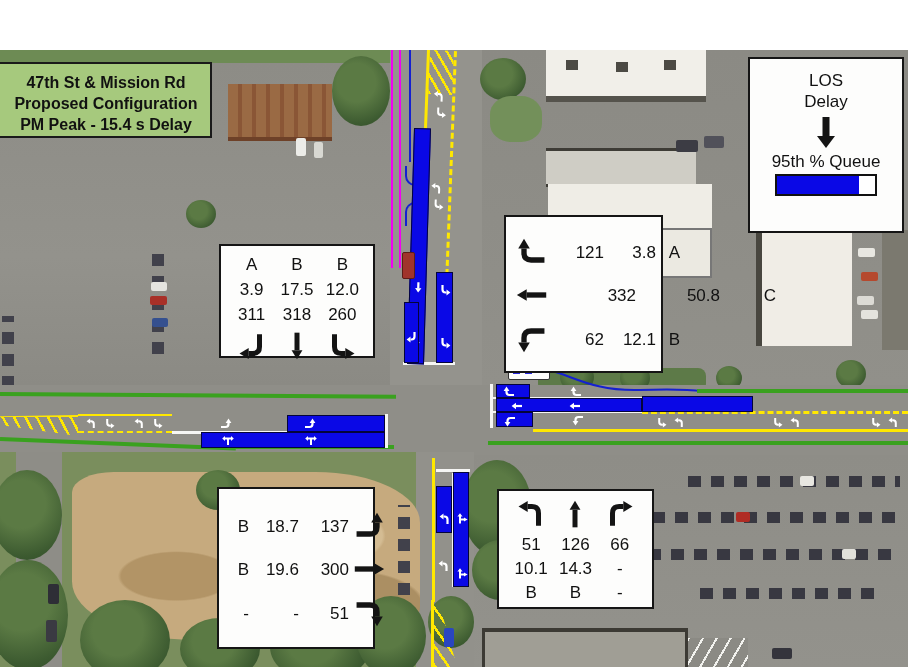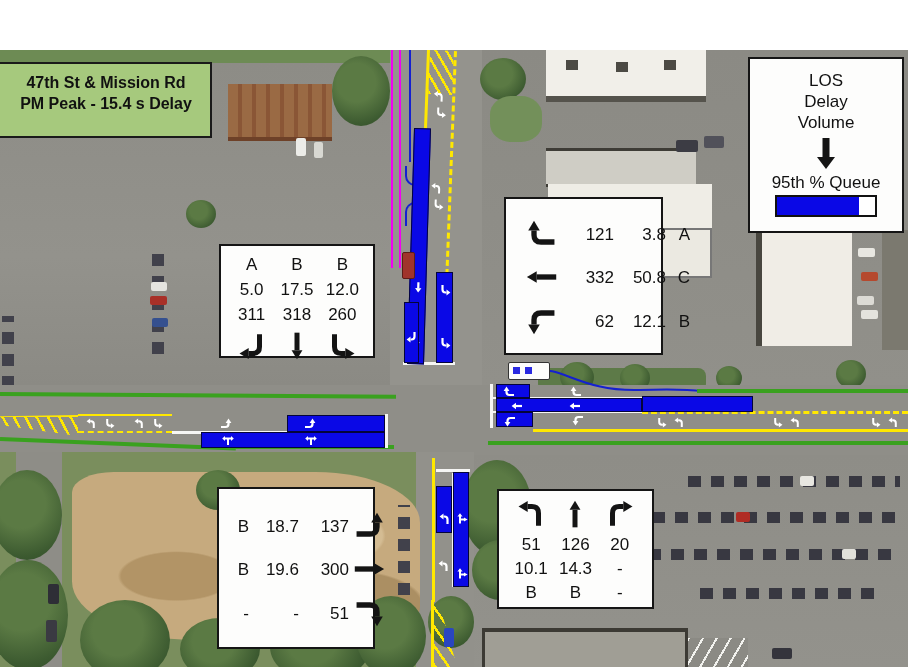--- a/index.html
+++ b/index.html
@@ -324,74 +324,74 @@
   <div class="car" style="left:508px;top:362px;width:40px;height:16px;background:#fdfdfb;border:1.5px solid #333;z-index:7;">
     <div style="position:absolute;left:4px;top:4px;width:7px;height:7px;background:#2a2ae0;"></div>
     <div style="position:absolute;left:16px;top:4px;width:7px;height:7px;background:#2a2ae0;"></div>
   </div>
   <div class="car" style="left:444px;top:628px;width:10px;height:19px;background:#2a46c0;z-index:6;"></div>
 
   <div class="a" style="left:0;top:0;width:908px;height:50px;background:#fff;z-index:8;"></div>
 
   <div class="ttl" style="left:-12px;top:62px;width:224px;height:76px;">
     <div>47th St &amp; Mission Rd</div>
+    <div>Proposed Configuration</div>
     <div>PM Peak - 15.4 s Delay</div>
   </div>
 
   <div class="box legend" style="left:748px;top:57px;width:156px;height:176px;">
     <div class="ll">LOS</div>
     <div class="ll">Delay</div>
-    <div class="ll">Volume</div>
     <svg style="margin:5px auto 3px;" width="22" height="34" viewBox="0 0 22 34">
       <rect x="7.5" y="2" width="7" height="19" fill="#141414"></rect>
         <polygon points="2,21 20,21 11,33" fill="#141414"></polygon>
     </svg>
     <div class="ll">95th % Queue</div>
     <div class="qbar">
         <div class="qb"></div>
       </div>
   </div>
 
   <div class="box" style="left:219px;top:244px;width:156px;height:114px;padding:10px 8px 4px;">
     <div class="grid3" style="row-gap:8px;">
       <span>A</span>
       <span>B</span>
       <span>B</span>
-      <span>5.0</span>
+      <span>3.9</span>
       <span>17.5</span>
       <span>12.0</span>
       <span>311</span>
       <span>318</span>
       <span>260</span>
       <svg class="arr" width="30" height="30" viewBox="0 0 36 36">
           <path d="M27 4 V19 Q27 27 19 27 H14" stroke="#141414" stroke-width="6" fill="none"></path>
           <polygon points="14,20.5 14,33.5 3,27" fill="#141414"></polygon>
         </svg>
       <svg class="arr" width="30" height="30" viewBox="0 0 36 36">
           <path d="M18 2 V23" stroke="#141414" stroke-width="6" fill="none"></path>
           <polygon points="11.5,23 24.5,23 18,34" fill="#141414"></polygon>
         </svg>
       <svg class="arr" width="30" height="30" viewBox="0 0 36 36">
           <path d="M9 4 V19 Q9 27 17 27 H22" stroke="#141414" stroke-width="6" fill="none"></path>
           <polygon points="22,20.5 22,33.5 33,27" fill="#141414"></polygon>
         </svg>
     </div>
   </div>
 
-  <div class="box" style="left:504px;top:197px;width:159px;height:158px;padding:14px 20px;">
+  <div class="box" style="left:504px;top:215px;width:159px;height:158px;padding:14px 10px;">
     <div class="row4" style="height:42px;">
       <svg class="arr" style="justify-self:start;" width="32" height="32" viewBox="0 0 36 36">
           <path d="M32 27 H17 Q9 27 9 19 V14" stroke="#141414" stroke-width="6" fill="none"></path>
           <polygon points="2.5,14 15.5,14 9,3" fill="#141414"></polygon>
         </svg>
       <span>121</span>
       <span>3.8</span>
       <span>A</span>
     </div>
-    <div class="row4" style="height:44px;">
+    <div class="row4" style="height:44px;gap:32px;">
       <svg class="arr" style="justify-self:start;" width="32" height="32" viewBox="0 0 36 36">
           <path d="M34 18 H12" stroke="#141414" stroke-width="6" fill="none"></path>
           <polygon points="12,11.5 12,24.5 1,18" fill="#141414"></polygon>
         </svg>
       <span>332</span>
       <span>50.8</span>
       <span>C</span>
     </div>
     <div class="row4" style="height:44px;">
       <svg class="arr" style="justify-self:start;" width="32" height="32" viewBox="0 0 36 36">
@@ -443,21 +443,21 @@
       <svg class="arr" width="30" height="30" viewBox="0 0 36 36">
           <path d="M18 34 V13" stroke="#141414" stroke-width="6" fill="none"></path>
           <polygon points="11.5,13 24.5,13 18,2" fill="#141414"></polygon>
         </svg>
       <svg class="arr" width="30" height="30" viewBox="0 0 36 36">
           <path d="M9 32 V17 Q9 9 17 9 H22" stroke="#141414" stroke-width="6" fill="none"></path>
           <polygon points="22,2.5 22,15.5 33,9" fill="#141414"></polygon>
         </svg>
       <span>51</span>
       <span>126</span>
-      <span>20</span>
+      <span>66</span>
       <span>10.1</span>
       <span>14.3</span>
       <span>-</span>
       <span>B</span>
       <span>B</span>
       <span>-</span>
     </div>
   </div>
 
 </div>

